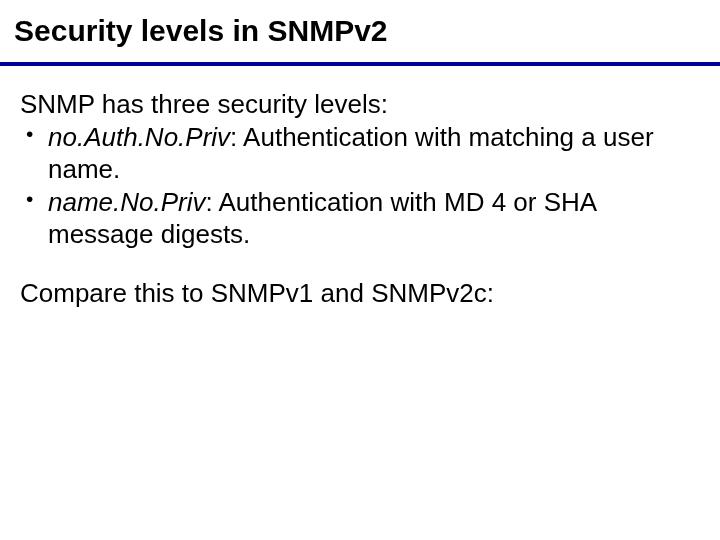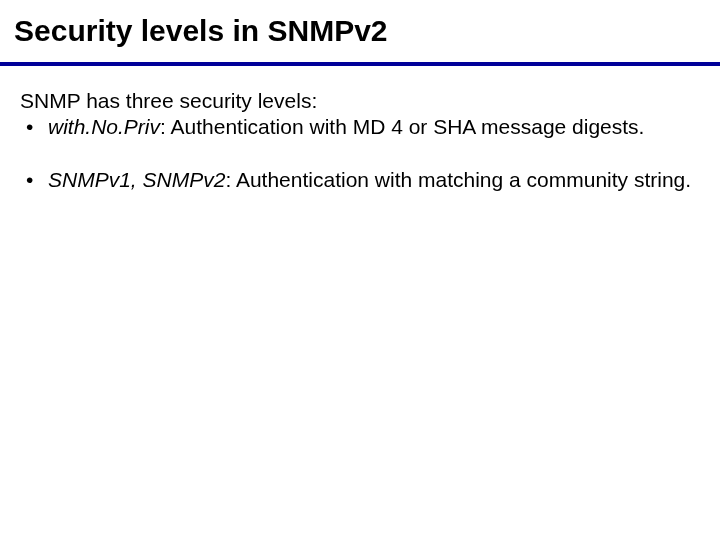--- a/index.html
+++ b/index.html
@@ -31,21 +31,21 @@
     top: 62px;
     width: 720px;
     height: 4px;
     background: #000099; 
   }
   .body {
     position: absolute;
     left: 20px;
     right: 18px;
     top: 88px;
-    font-size: 21px;
+    font-size: 26px;
     line-height: 1.25;
   }
   .para {
     margin: 0 0 0 0;
   }
   .block-spacer {
     height: 26px;
   }
   ul.bullets {
     list-style: none;
@@ -73,26 +73,25 @@
 <div class="slide">
 
   <div class="title">Security levels in SNMPv2</div>
   <div class="rule"></div>
 
   <div class="body">
 
     <p class="para">SNMP has three security levels:</p>
     <ul class="bullets">
       <li>
-        <span class="ital">with.No.Priv</span><span>: </span><span>Authentication with MD 4 or SHA message digests.</span>
+        <span class="ital">no.Auth.No.Priv</span><span>: </span><span>Authentication with matching a user name.</span>
+      </li>
+      <li>
+        <span class="ital">name.No.Priv</span><span>: </span><span>Authentication with MD 4 or SHA message digests.</span>
       </li>
     </ul>
 
     <div class="block-spacer"></div>
 
-    <ul class="bullets">
-      <li>
-        <span class="ital">SNMPv1, SNMPv2</span><span>: </span><span>Authentication with matching a community string.</span>
-      </li>
-    </ul>
+    <p class="para">Compare this to SNMPv1 and SNMPv2c:</p>
 
   </div>
 </div>
 
 </body></html>

